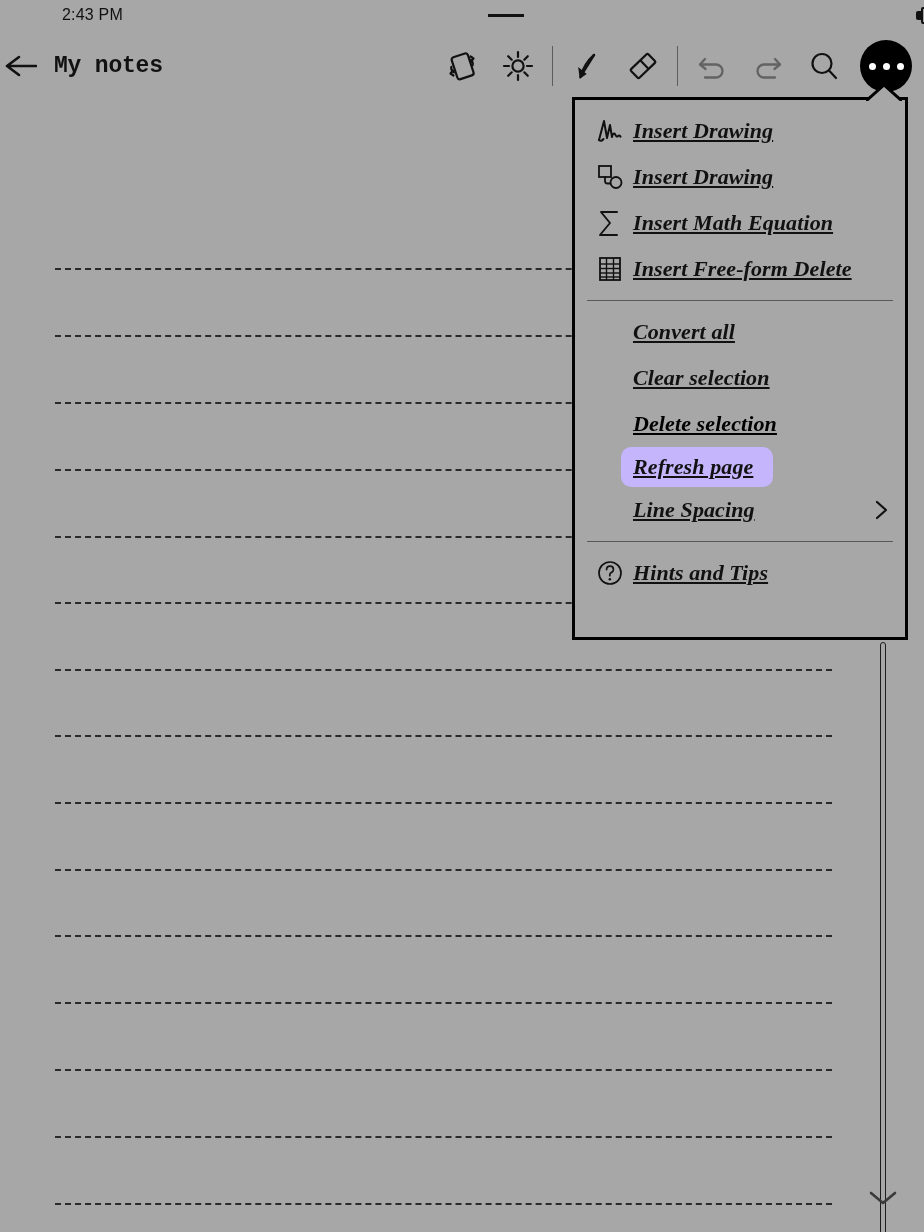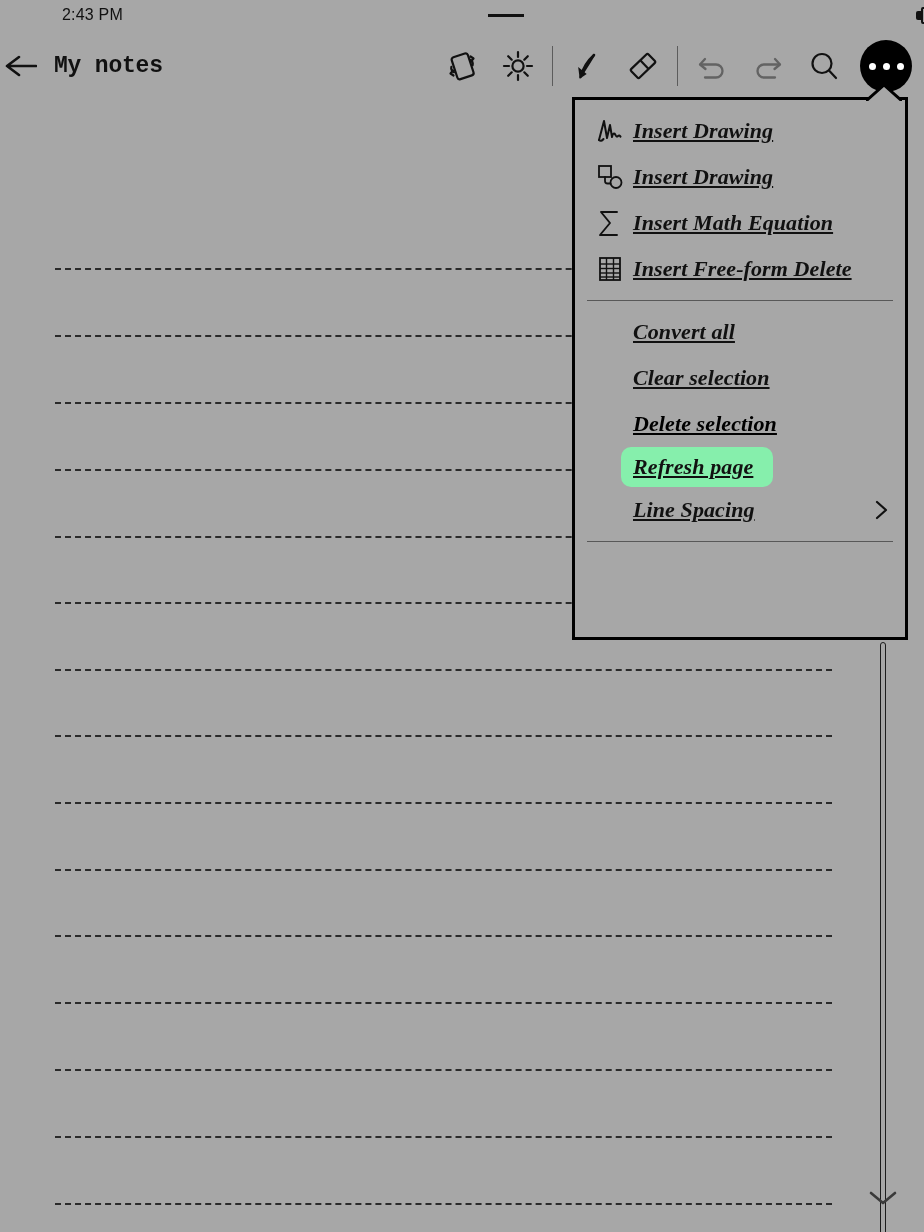--- a/index.html
+++ b/index.html
@@ -218,21 +218,21 @@
     font-weight: bold;
     font-size: 22px;
     color: #111;
     letter-spacing: 0.1px;
     white-space: nowrap;
     text-decoration: underline;
   }
   .menu-item.disabled .menu-label { color: #000000; }
   .menu-item.no-icon { padding-left: 58px; }
   .menu-item.highlighted {
-    background: #86efac;
+    background: #c4b5fd;
     border-radius: 10px;
     margin: 0 10px 0 46px;
     padding-left: 12px;
     width: 152px;
     height: 40px;
   }
   .menu-sep {
     height: 1px;
     background: #585858;
     margin: 8px 12px;
@@ -446,14 +446,24 @@
 
   <div class="menu-item no-icon">
     <span class="menu-label">Line Spacing</span>
     <svg class="chevron-right" viewBox="0 0 18 22">
       <path d="M4 3 L13 11 L4 19" fill="none" stroke="#111" stroke-width="2.2" stroke-linecap="round" stroke-linejoin="round"></path>
     </svg>
   </div>
 
   <div class="menu-sep"></div>
 
+  <div class="menu-item">
+    <span class="menu-icon">
+      <svg width="28" height="28" viewBox="0 0 28 28">
+        <circle cx="14" cy="14" r="11" fill="none" stroke="#111" stroke-width="1.7"></circle>
+        <path d="M10.6 10.6 q0 -3.4 3.4 -3.4 q3.4 0 3.4 3.2 q0 2.3 -2.2 3.2 q-1.4 0.6 -1.4 2.2 v0.9" fill="none" stroke="#111" stroke-width="1.7" stroke-linecap="round"></path>
+        <circle cx="13.8" cy="20.2" r="1.25" fill="#111"></circle>
+      </svg>
+    </span>
+    <span class="menu-label">Hints and Tips</span>
+  </div>
 
 </div>
 
 </body></html>

